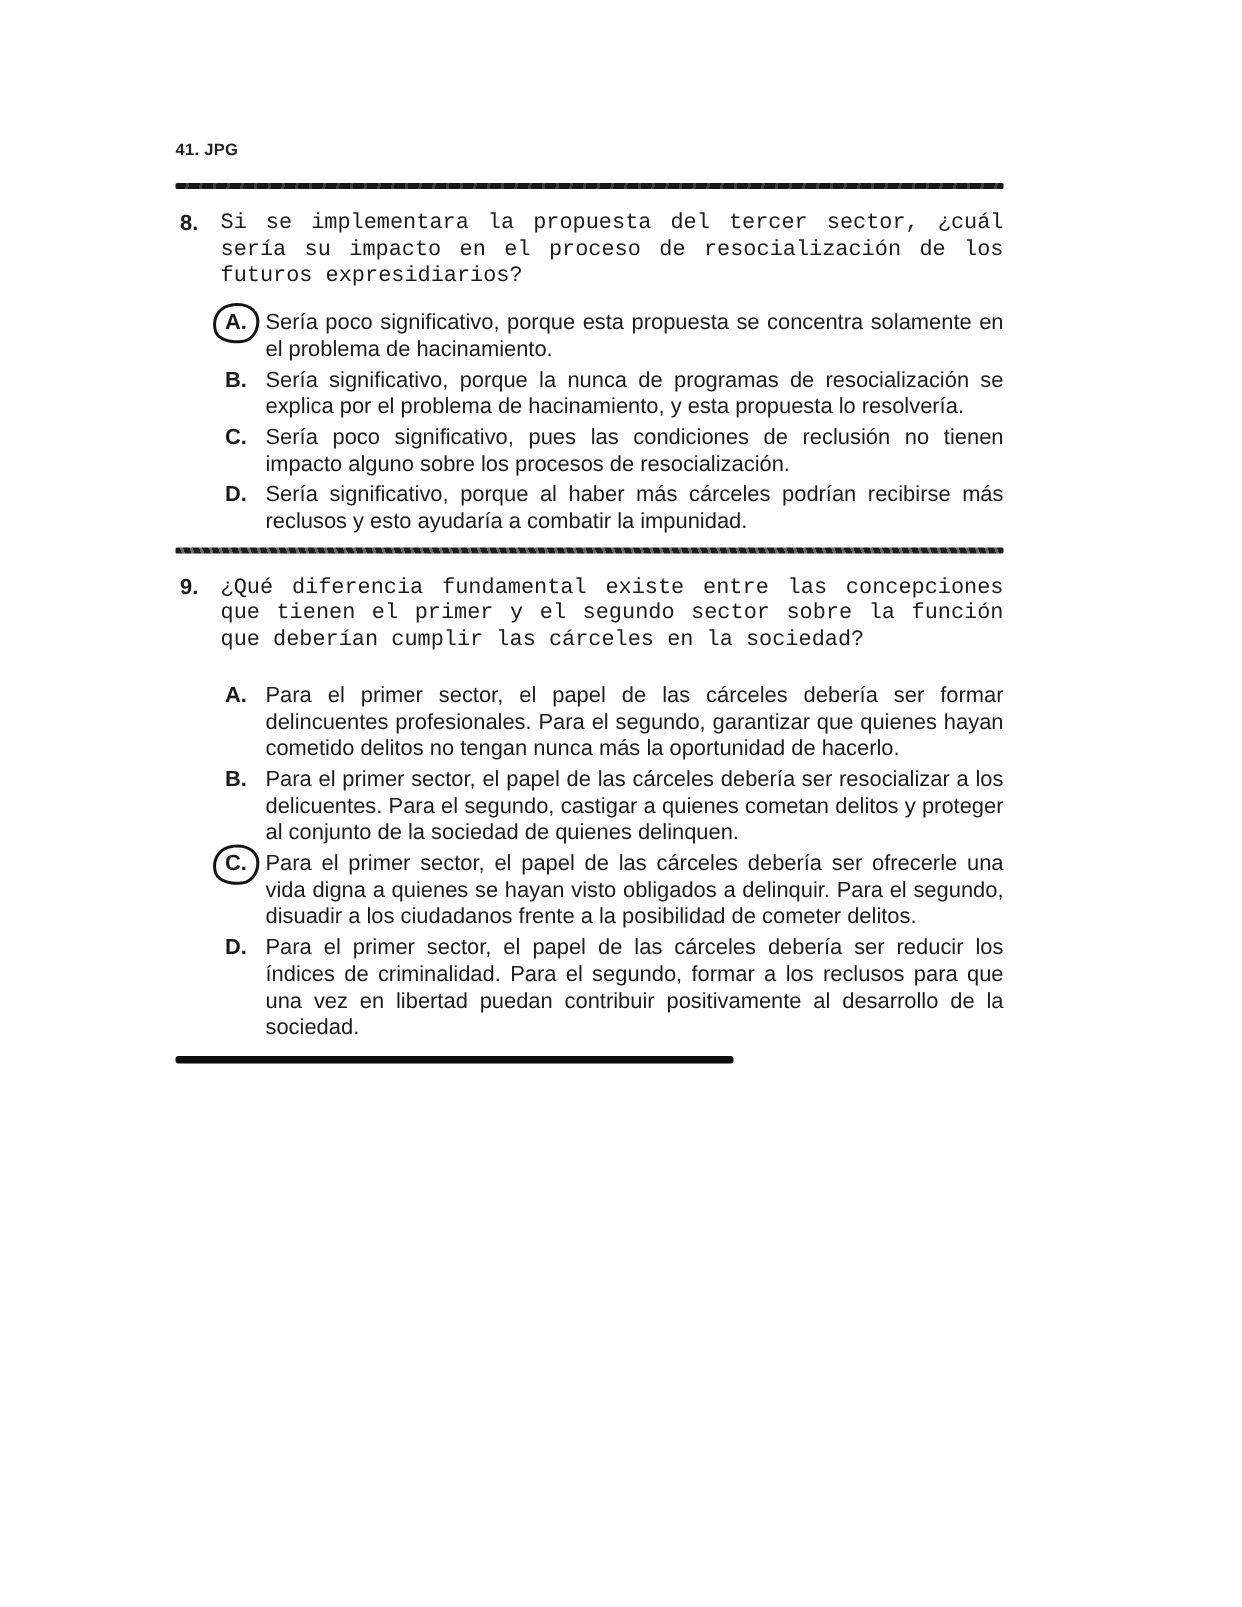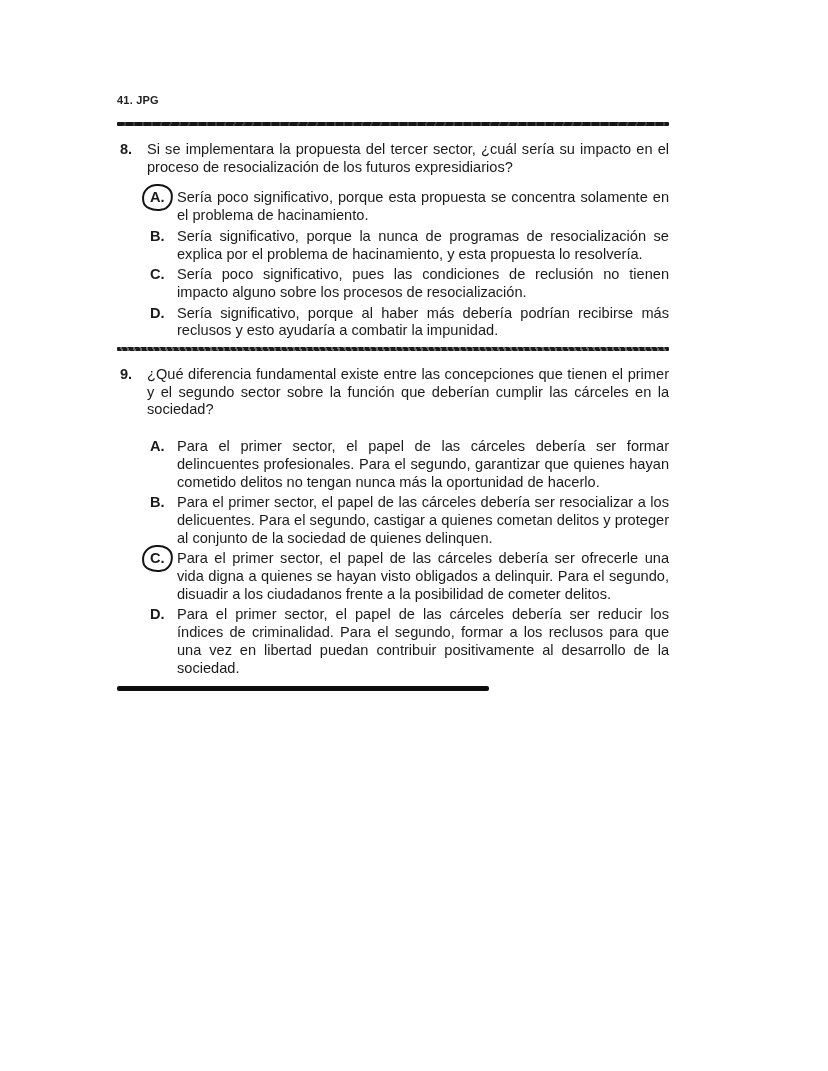--- a/index.html
+++ b/index.html
@@ -53,20 +53,21 @@
   .q-num {
     width: 30px;
     flex: 0 0 30px;
     font-weight: bold;
     padding-left: 3px;
     box-sizing: border-box;
   }
   .q-text {
     flex: 1;
     text-align: justify;
+    font-family: Liberation Mono, monospace;
   }
   .options {
     margin-top: 13px;
     margin-left: 33px;
   }
   .options.wide-gap {
     margin-top: 19px;
   }
   .option {
     display: flex;
@@ -125,21 +126,21 @@
         <div class="option">
           <span class="opt-letter">B.</span>
           <div class="opt-text">Sería significativo, porque la nunca de programas de resocialización se explica por el problema de hacinamiento, y esta propuesta lo resolvería.</div>
         </div>
         <div class="option">
           <span class="opt-letter">C.</span>
           <div class="opt-text">Sería poco significativo, pues las condiciones de reclusión no tienen impacto alguno sobre los procesos de resocialización.</div>
         </div>
         <div class="option">
           <span class="opt-letter">D.</span>
-          <div class="opt-text">Sería significativo, porque al haber más debería podrían recibirse más reclusos y esto ayudaría a combatir la impunidad.</div>
+          <div class="opt-text">Sería significativo, porque al haber más cárceles podrían recibirse más reclusos y esto ayudaría a combatir la impunidad.</div>
         </div>
       </div>
     </section>
 
     <div class="rule divider"></div>
 
     <section class="question">
       <div class="q-row">
         <span class="q-num">9.</span>
         <div class="q-text">¿Qué diferencia fundamental existe entre las concepciones que tienen el primer y el segundo sector sobre la función que deberían cumplir las cárceles en la sociedad?</div>

